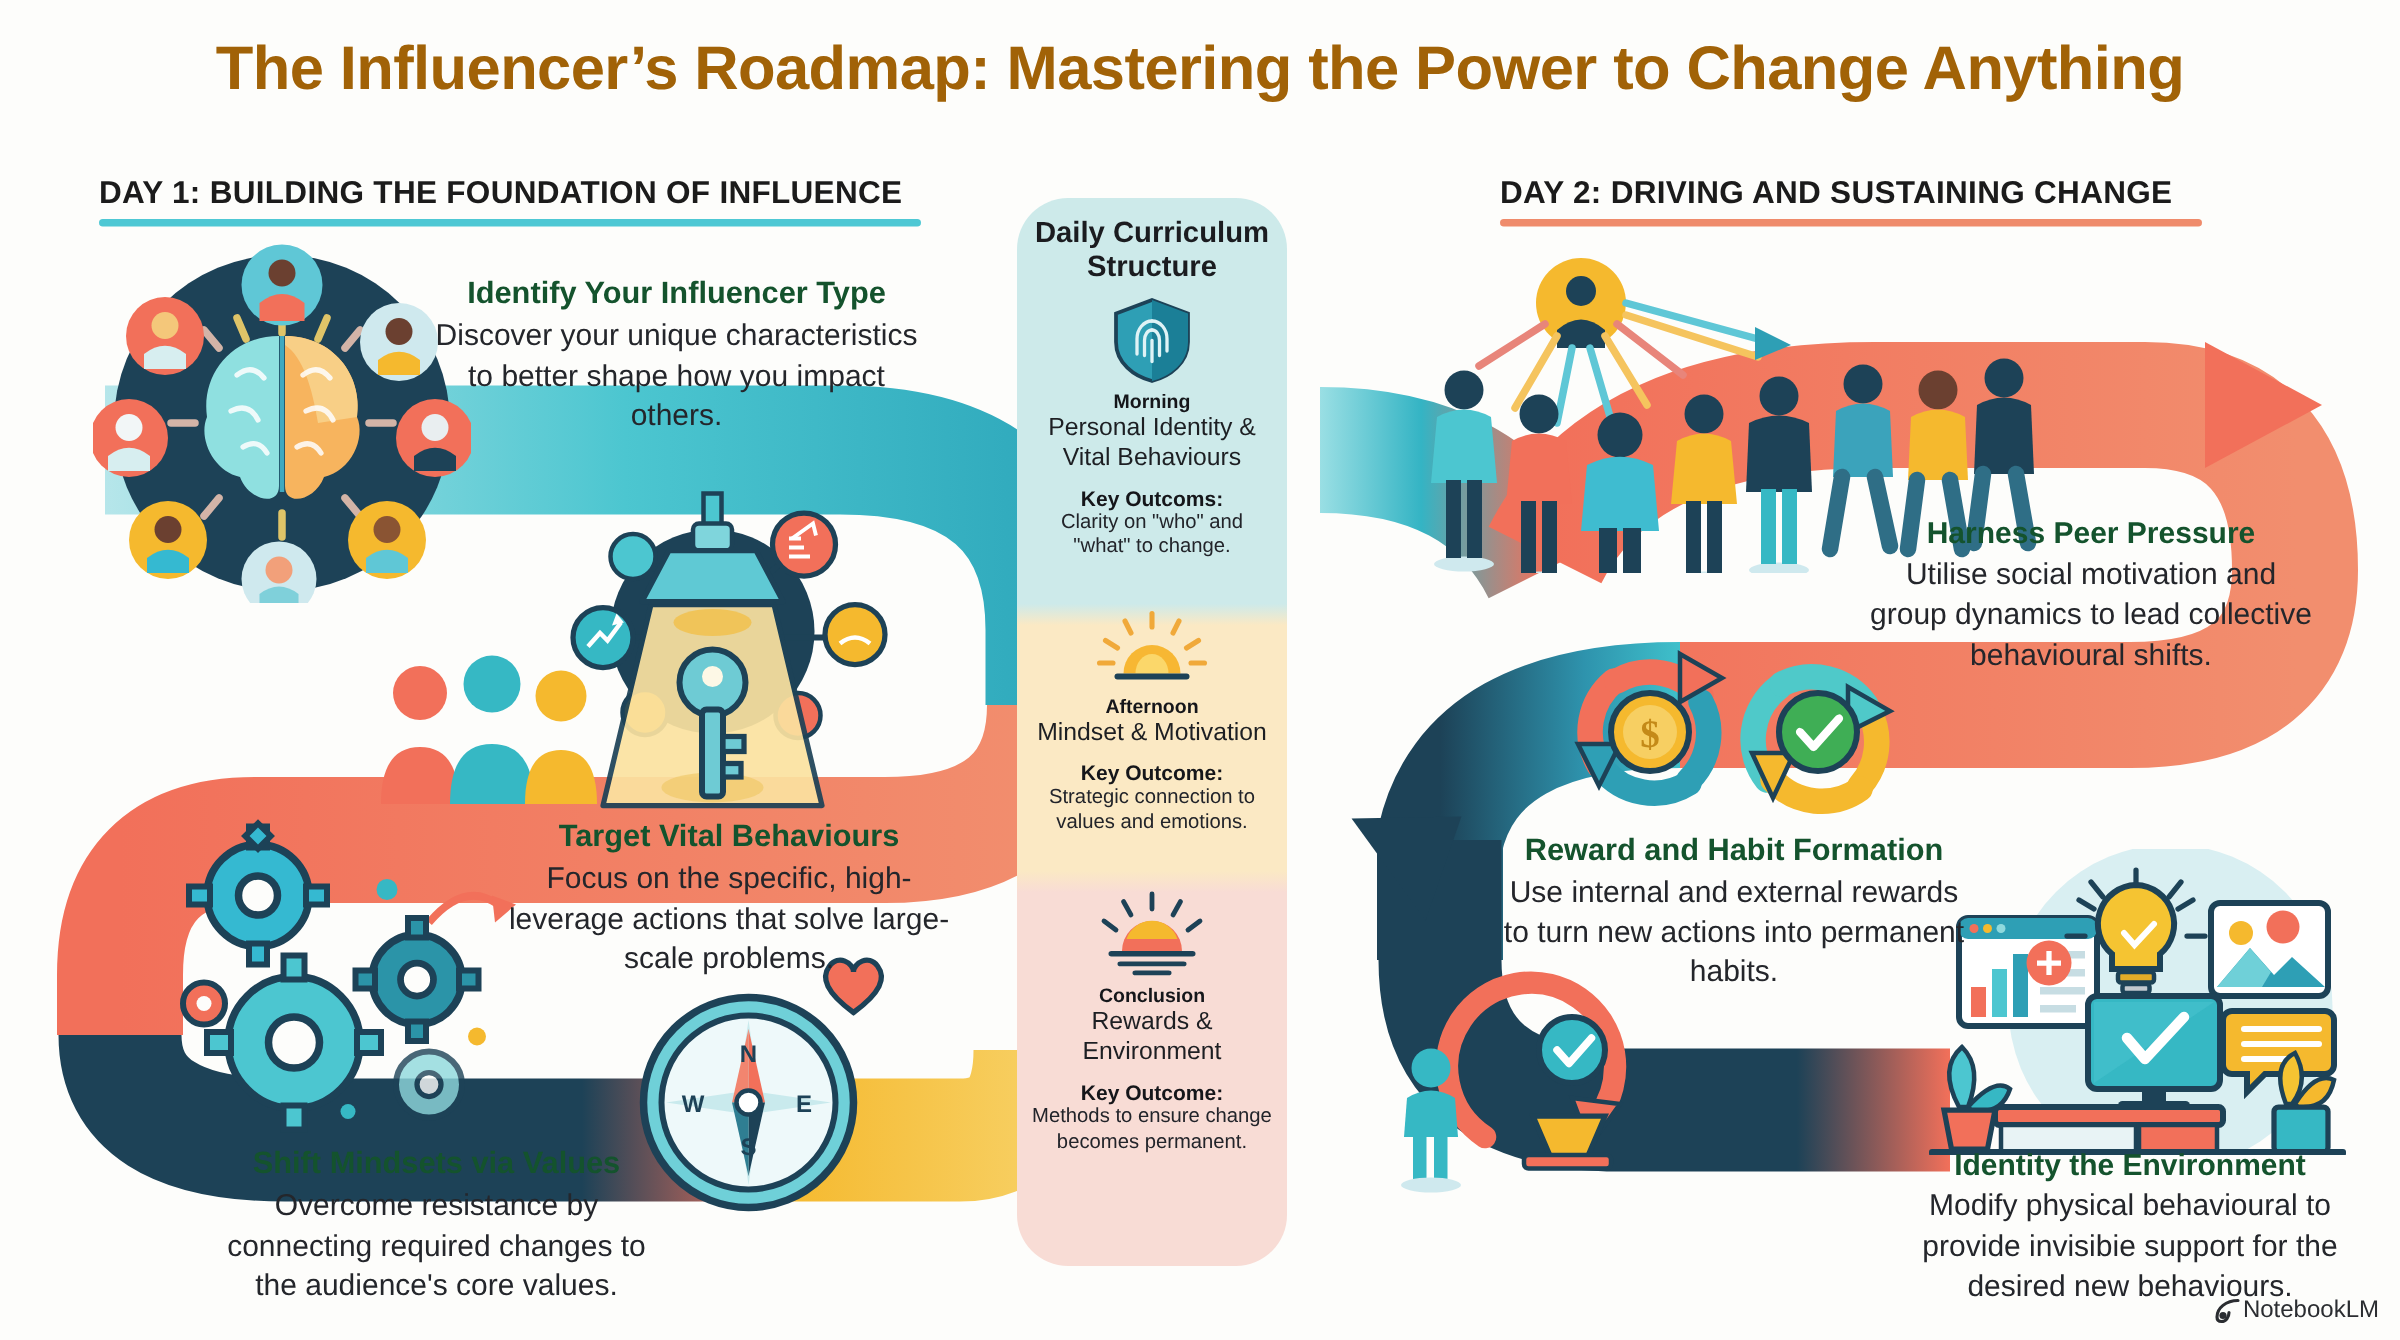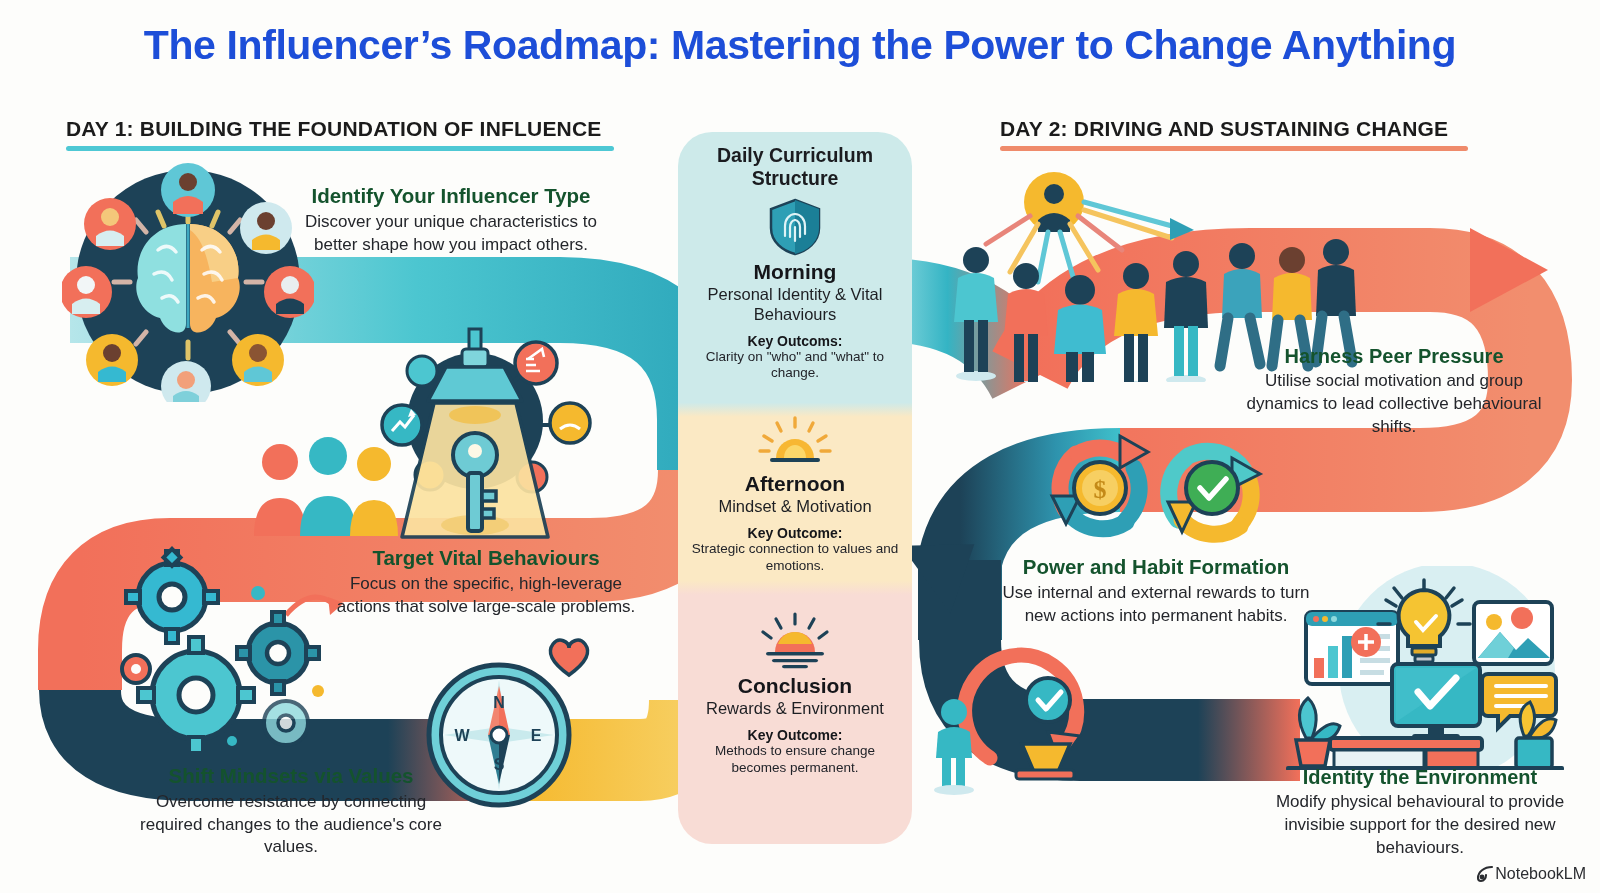--- a/index.html
+++ b/index.html
@@ -13,21 +13,21 @@
   #stage { position: relative; width: 1600px; height: 893px; }
 
   .abs { position: absolute; }
 
   
   #title {
     left: 0; top: 22px; width: 1600px;
     text-align: center;
     font-size: 41px;
     font-weight: 700;
-    color: #1d4ed8;
+    color: #a16207;
     letter-spacing: -0.4px;
   }
 
   
   .day-head {
     font-size: 21px; font-weight: 700; color: #1b1b1b;
     letter-spacing: 0.2px; white-space: nowrap;
   }
   .day-rule { height: 5px; border-radius: 3px; margin-top: 5px; }
   #day1-wrap { left: 66px; top: 117px; }
@@ -38,49 +38,49 @@
   
   #path-svg { left: 0; top: 0; width: 1600px; height: 893px; }
 
   
   .card { text-align: center; }
   .card h3 {
     font-size: 20.5px; font-weight: 700; color: #14532d;
     line-height: 1.12; margin-bottom: 3px;
   }
   .card p {
-    font-size: 17px; color: #24262b; line-height: 1.33;
+    font-size: 20px; color: #24262b; line-height: 1.33;
     font-weight: 400;
   }
 
   #c-identify { left: 286px; top: 185px; width: 330px; }
   #c-target   { left: 336px; top: 547px; width: 300px; }
   #c-shift    { left: 138px; top: 765px; width: 306px; }
   #c-peer     { left: 1244px; top: 345px; width: 300px; }
   #c-reward   { left: 1000px; top: 556px; width: 312px; }
   #c-control  { left: 1258px; top: 766px; width: 324px; }
   #c-peer h3, #c-control h3 { font-size: 20px; }
 
   
   #curriculum {
-    left: 678px; top: 132px; width: 234px; height: 712px;
+    left: 678px; top: 132px; width: 180px; height: 712px;
     border-radius: 34px; overflow: hidden;
     background: linear-gradient(180deg,
        #cdeaea 0%, #cdeaea 38%,
        #fbe9c4 40%, #fbe9c4 63%,
        #f8dcd5 65%, #f8dcd5 100%);
     display: flex; flex-direction: column; align-items: center;
   }
   #curriculum .cur-title {
     font-size: 19.5px; font-weight: 700; color: #1b1c20;
     text-align: center; line-height: 1.18; margin-top: 12px; padding: 0 8px;
   }
   .cur-block { width: 100%; text-align: center; padding: 0 9px; }
   .cur-icon { margin: 8px auto 4px; display: block; }
-  .cur-h { font-size: 21px; font-weight: 700; color: #15161a; }
+  .cur-h { font-size: 13px; font-weight: 700; color: #15161a; }
   .cur-sub { font-size: 16.5px; color: #1d1f23; line-height: 1.2; margin-top: 1px; }
   .cur-kol { font-size: 14px; font-weight: 700; color: #15161a; margin-top: 8px; }
   .cur-kot { font-size: 13.5px; color: #22242a; line-height: 1.24; }
 
   
   #watermark {
     right: 14px; bottom: 10px;
     display: flex; align-items: center; gap: 0;
     font-size: 16px; color: #2b2d31; font-weight: 400;
   }
@@ -539,21 +539,21 @@
   </div>
   <div class="abs card" id="c-shift">
     <h3>Shift Mindsets via Values</h3>
     <p>Overcome resistance by connecting required changes to the audience's core values.</p>
   </div>
   <div class="abs card" id="c-peer">
     <h3>Harness Peer Pressure</h3>
     <p>Utilise social motivation and group dynamics to lead collective behavioural shifts.</p>
   </div>
   <div class="abs card" id="c-reward">
-    <h3>Power and Habit Formation</h3>
+    <h3>Reward and Habit Formation</h3>
     <p>Use internal and external rewards to turn new actions into permanent habits.</p>
   </div>
   <div class="abs card" id="c-control">
     <h3>Identity the Environment</h3>
     <p>Modify physical behavioural to provide invisibie support for the desired new behaviours.</p>
   </div>
 
   <div class="abs" id="curriculum">
     <div class="cur-title">Daily Curriculum Structure</div>
 

